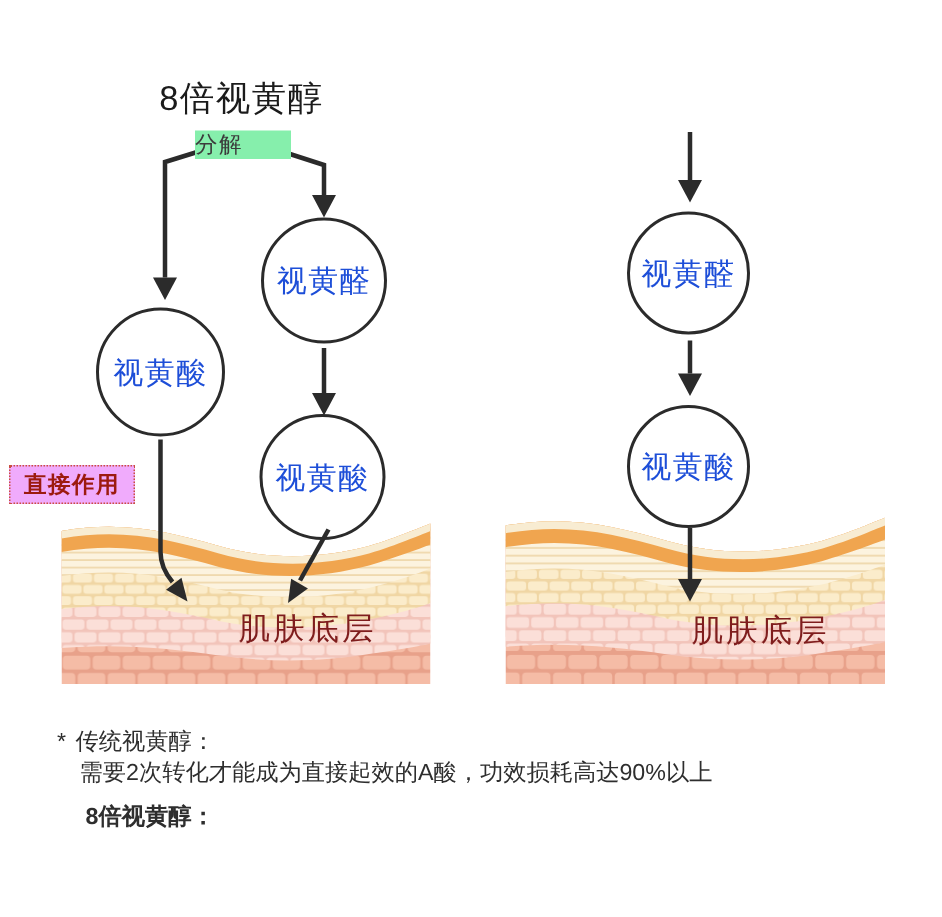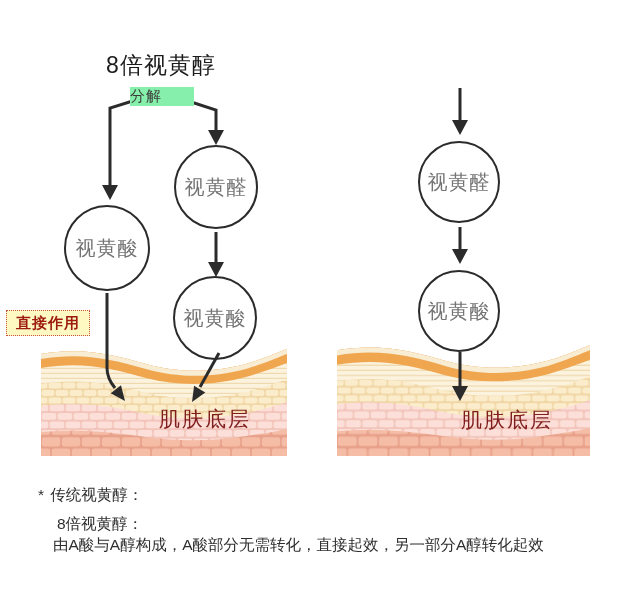--- a/index.html
+++ b/index.html
@@ -9,41 +9,41 @@
   }
   .abs{position:absolute;}
   .panel-title{
     width:240px;text-align:center;font-size:23px;font-weight:400;color:#1b1b1b;letter-spacing:1px;
   }
   .branch-label{
     width:64px;text-align:left;font-size:15px;color:#3c3c3c;letter-spacing:1px;background:#86efac;z-index:5;
   }
   .node{
     position:absolute;border:2.5px solid #2b2b2b;border-radius:50%;background:#ffffff;
-    display:flex;align-items:center;justify-content:center;font-size:20px;color:#737373;
+    display:flex;align-items:center;justify-content:center;font-size:20px;color:#1d4ed8;
     letter-spacing:1px;z-index:3;box-sizing:border-box;
   }
   .direct-box{
     position:absolute;left:6px;top:310px;width:84px;height:26px;box-sizing:border-box;
     border:1.5px dotted #c94f3f;color:#9c1a0f;font-weight:700;font-size:15px;
-    display:flex;align-items:center;justify-content:center;letter-spacing:1px;z-index:4;background:#fef9c3;
+    display:flex;align-items:center;justify-content:center;letter-spacing:1px;z-index:4;background:#f0abfc;
   }
   .connectors{position:absolute;left:0;top:0;z-index:4;pointer-events:none;}
   .skin{position:absolute;z-index:1;}
   .skin-label{
     position:absolute;width:170px;text-align:right;font-size:21px;font-weight:400;color:#7f1d1d;
     letter-spacing:2px;z-index:5;
   }
   .footnote{
     position:absolute;left:38px;top:484px;width:572px;font-size:15.5px;line-height:21px;color:#2e2e2e;z-index:5;
   }
   .fn-row{white-space:nowrap;}
   .fn-indent{margin-left:15px;}
   .fn-indent2{margin-left:19px;}
-  .fn-gap{margin-top:8px;}
+  .fn-gap{margin-top:8px;font-weight:bold;}
   .stroke-line{stroke:#2b2b2b;stroke-width:3;fill:none;}
   .arrow-head{fill:#2b2b2b;stroke:none;}
 </style>
 </head>
 <body>
 
 <div class="canvas">
 
   <svg width="0" height="0" style="position:absolute" aria-hidden="true">
     <defs>
@@ -147,17 +147,17 @@
   </div>
 
   <div class="skin-label" style="left:81px;top:405px">肌肤底层</div>
   <div class="skin-label" style="left:383px;top:406px">肌肤底层</div>
 
   <div class="footnote">
     <div class="fn-row">
       <span>*</span>
       <span style="margin-left:2px">传统视黄醇：</span>
     </div>
+    <div class="fn-row fn-indent">需要2次转化才能成为直接起效的A酸，功效损耗高达90%以上</div>
     <div class="fn-row fn-indent2 fn-gap">8倍视黄醇：</div>
-    <div class="fn-row fn-indent">由A酸与A醇构成，A酸部分无需转化，直接起效，另一部分A醇转化起效</div>
   </div>
 
 </div>
 
 </body></html>

